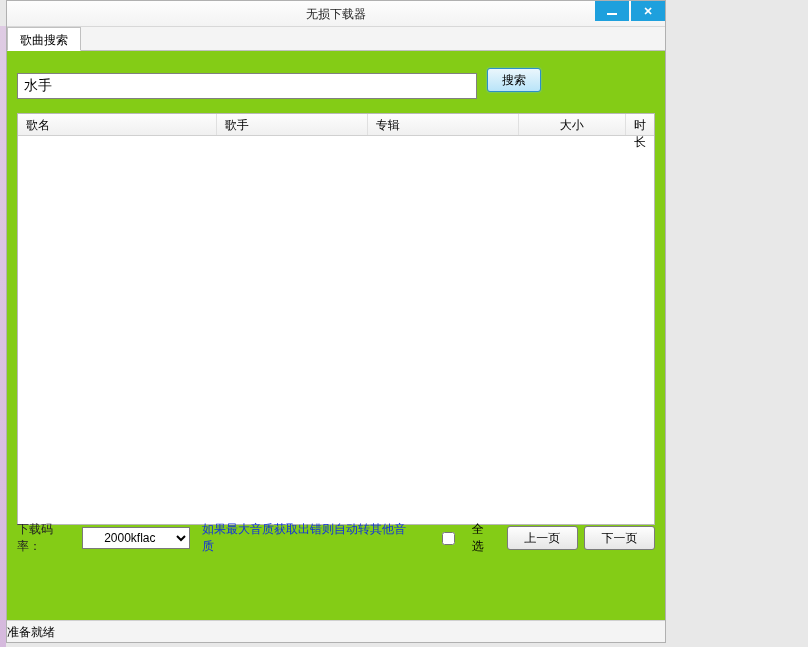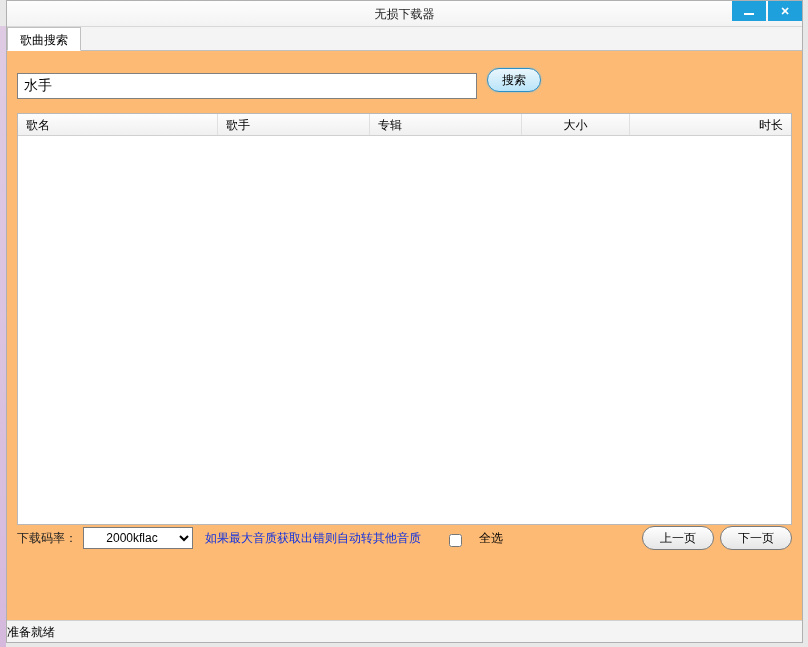--- a/index.html
+++ b/index.html
@@ -1,46 +1,46 @@
 <!DOCTYPE html>
 <html><head>
 <meta charset="utf-8">
 <style>
 * { box-sizing: border-box; margin: 0; padding: 0; font-family: "Microsoft YaHei", "SimSun", Arial, sans-serif; font-size: 12px; }
 body { background: #e8e8e8; width: 808px; height: 647px; overflow: hidden; }
-.window { width: 797px; height: 643px; background: #fdba74; border: 1px solid #b0b0b0; margin-left: 6px; position: relative; }
+.window { width: 660px; height: 643px; background: #84cc16; border: 1px solid #b0b0b0; margin-left: 6px; position: relative; }
 .titlebar { height: 26px; background: linear-gradient(#fdfdfd,#f3f3f3); position: relative; border-bottom: 1px solid #d8d8d8; }
 .titlebar-text { position: absolute; left: 50%; transform: translateX(-50%); top: 5px; color: #222; }
 .win-controls { position: absolute; right: 0; top: 0; display: flex; }
 .win-btn { width: 34px; height: 20px; background: #1ea0dd; color: #fff; display: flex; align-items: center; justify-content: center; margin-left: 2px; cursor: pointer; font-weight: bold; }
 .win-btn.min::before { content:""; width: 10px; height: 2px; background: #fff; margin-top: 6px; }
 .win-btn.close::before { content:"✕"; font-size: 11px; }
 .tabstrip { height: 24px; background: #f4f4f4; border-bottom: 1px solid #c0c0c0; display: flex; }
 .tab { padding: 4px 12px; background: #fff; border: 1px solid #c0c0c0; border-bottom: 1px solid #fff; margin-bottom: -1px; position: relative; top: 0; }
 .content { padding: 10px 10px 0 10px; }
 .search-row { display: flex; align-items: center; gap: 10px; }
 .search-input { width: 460px; height: 26px; border: 1px solid #808080; padding: 2px 6px; font-size: 14px; margin-top: 12px; }
-.btn { height: 24px; padding: 0 14px; border: 1px solid #7a7a7a; border-radius: 12px; background: linear-gradient(#fefefe,#e6e6e6); cursor: pointer; display: inline-flex; align-items: center; justify-content: center; }
+.btn { height: 24px; padding: 0 14px; border: 1px solid #7a7a7a; border-radius: 3px; background: linear-gradient(#fefefe,#e6e6e6); cursor: pointer; display: inline-flex; align-items: center; justify-content: center; }
 .btn.highlight { border: 1px solid #2b8fc8; background: linear-gradient(#eaf6fc,#b9e4f9); box-shadow: 0 0 2px #6fc1ec; }
 .btn.red-text { color: #d12a2a; }
 .btn.wide { width: 72px; }
 .list-wrap { margin-top: 14px; border: 1px solid #b8b8b8; height: 412px; background: #fff; }
 .list-header { display: flex; height: 22px; border-bottom: 1px solid #d0d0d0; background: linear-gradient(#fdfdfd,#f0f0f0); }
 .col { padding: 3px 8px; border-right: 1px solid #e0e0e0; }
 .col.songname { width: 200px; }
 .col.singer { width: 152px; }
 .col.album { width: 152px; }
 .col.size { width: 108px; text-align: center; }
 .col.duration { flex: 1; text-align: right; border-right: none; }
 .list-body { height: calc(100% - 22px); overflow: auto; }
 .options-row { display: flex; align-items: center; gap: 6px; height: 26px; }
 .lbl { color: #222; }
 .select { height: 22px; width: 110px; border: 1px solid #7a7a7a; background: #fff; padding: 0 4px; text-align: center; }
 .hint { color: #1030e0; margin-left: 6px; }
-.checkbox-wrap { display: inline-flex; align-items: flex-end; gap: 17px; margin-left: 22px; }
+.checkbox-wrap { display: inline-flex; align-items: center; gap: 17px; margin-left: 22px; }
 .checkbox-wrap input { width: 13px; height: 13px; }
 .spacer { flex: 1; }
 .download-row { display: flex; align-items: center; margin-top: 8px; gap: 10px; height: 28px; }
 .path-input { flex: 0 0 420px; height: 22px; border: 1px solid #7a7a7a; background: #0a63c6; color: #fff; padding: 2px 4px; }
 .path-input::selection { background: #0a63c6; color:#fff; }
 .statusbar { position: absolute; bottom: 0; left: 0; right: 0; height: 22px; background: #f4f4f4; border-top: 1px solid #d0d0d0; padding: 3px 0; }
 .left-edge { position: absolute; left: 0; top: 26px; bottom: 0; width: 6px; background: linear-gradient(#d8b8e0, #c99ad6); opacity: 0.6; }
 </style>
 </head>
 <body>

